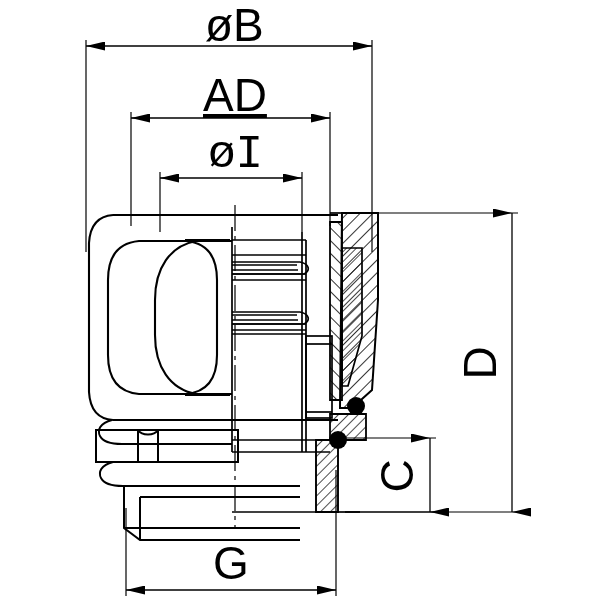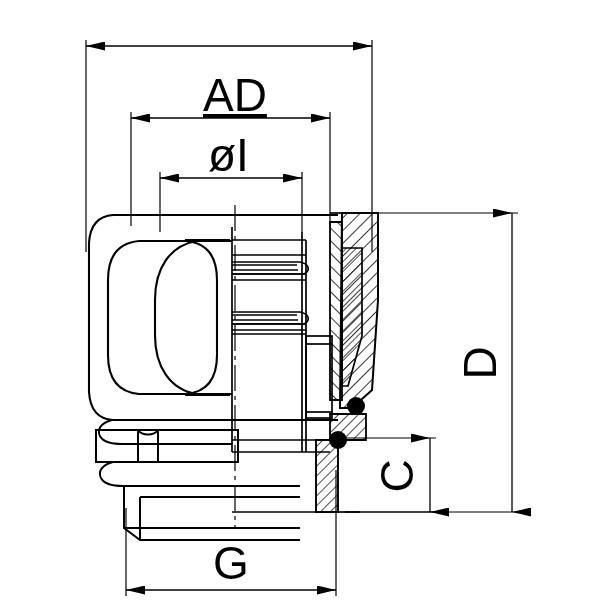--- a/index.html
+++ b/index.html
@@ -180,24 +180,25 @@
         <line x1="338" y1="512" x2="360" y2="512"></line>
         <line x1="330" y1="213" x2="345" y2="213"></line>
       </g>
 
       <circle cx="356" cy="406" r="9" fill="#000" stroke="none"></circle>
       <circle cx="338" cy="440" r="9" fill="#000" stroke="none"></circle>
 
     </g>
   </svg>
 
+  <div class="dimtext" style="left:205px;top:2px;">øB</div>
 
   <div class="dimtext" style="left:203px;top:72px;text-decoration:underline;">AD</div>
 
-  <div class="dimtext" style="left:208px;top:132px;">øI</div>
+  <div class="dimtext" style="left:208px;top:132px;font-family:Liberation Mono, monospace;">øI</div>
 
   <div class="dimtext rot" style="left:463px;top:340px;transform:rotate(-90deg);">D</div>
 
   <div class="dimtext rot" style="left:380px;top:453px;transform:rotate(-90deg);">C</div>
 
   <div class="dimtext" style="left:213px;top:540px;">G</div>
 
 </div>
 
 </body></html>

